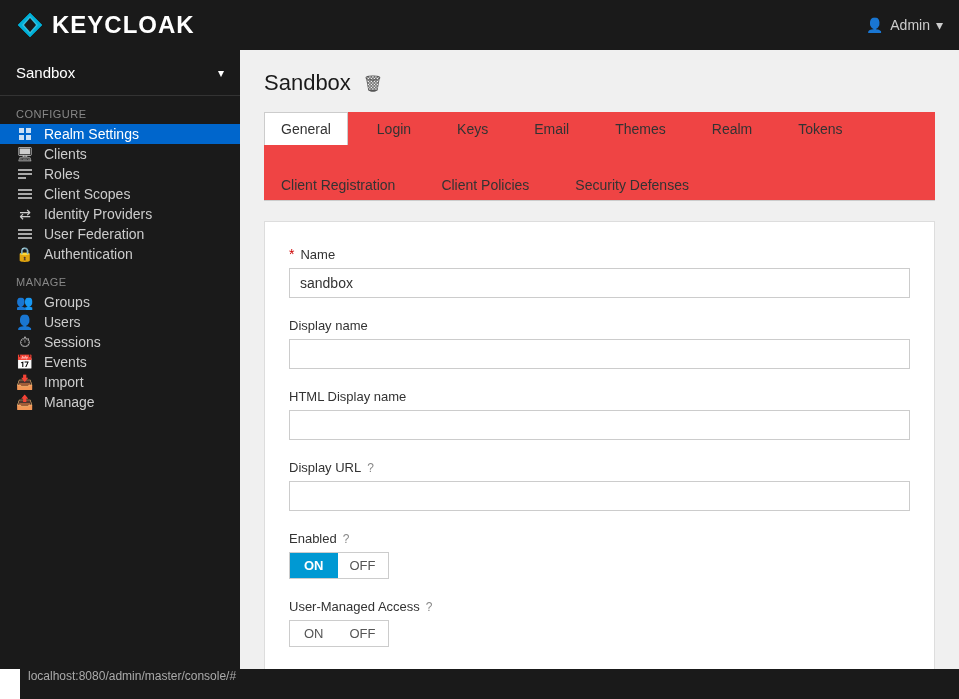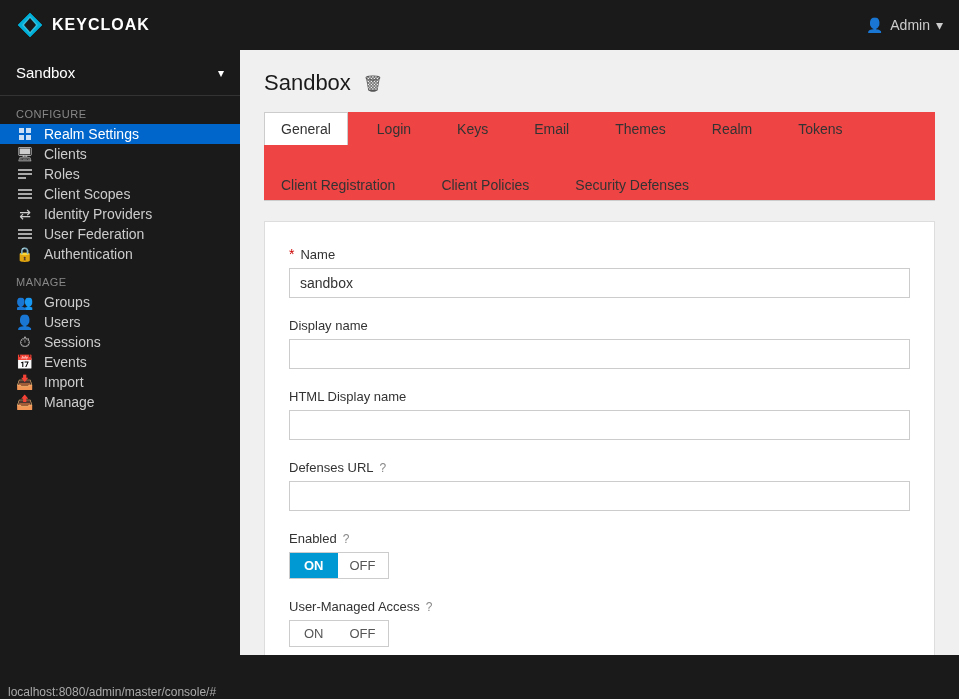--- a/index.html
+++ b/index.html
@@ -19,21 +19,21 @@
       display: flex;
       align-items: center;
       gap: 8px;
     }
     .logo-diamond {
       width: 28px;
       height: 28px;
     }
     .logo-text {
       color: #fff;
-      font-size: 16px;
+      font-size: 24px;
       font-weight: bold;
       letter-spacing: 1px;
     }
     .top-nav-user {
       display: flex;
       align-items: center;
       gap: 6px;
       color: #ccc;
       cursor: pointer;
     }
@@ -227,26 +227,27 @@
       border-bottom: none;
       background: #fff;
       color: #0066cc;
       cursor: pointer;
       font-size: 13px;
     }
     .endpoint-item:last-child { border-bottom: 1px solid #ddd; }
 
     
     .bottom-bar {
-      height: 44px;
+      height: 30px;
       background: #1a1a1a;
       display: flex;
-      align-items: flex-end;
+      align-items: flex-start;
       padding: 0 8px;
       flex-shrink: 0;
+      margin-left: 20px;
     }
     .bottom-url {
       color: #aaa;
       font-size: 12px;
     }
 
     
     .chevron { font-size: 12px; }
   </style>
 </head>
@@ -411,21 +412,21 @@
 
       <div class="form-group">
         <div class="form-label">
           <span>HTML Display name</span>
         </div>
         <input class="form-input" type="text" style="">
       </div>
 
       <div class="form-group">
         <div class="form-label">
-          <span>Defenses URL</span>
+          <span>Display URL</span>
           <span class="help-icon" title="Help">?</span>
         </div>
         <input class="form-input" type="text" style="">
       </div>
 
       <div class="form-group">
         <div class="form-label">
           <span>Enabled</span>
           <span class="help-icon" title="Help">?</span>
         </div>

